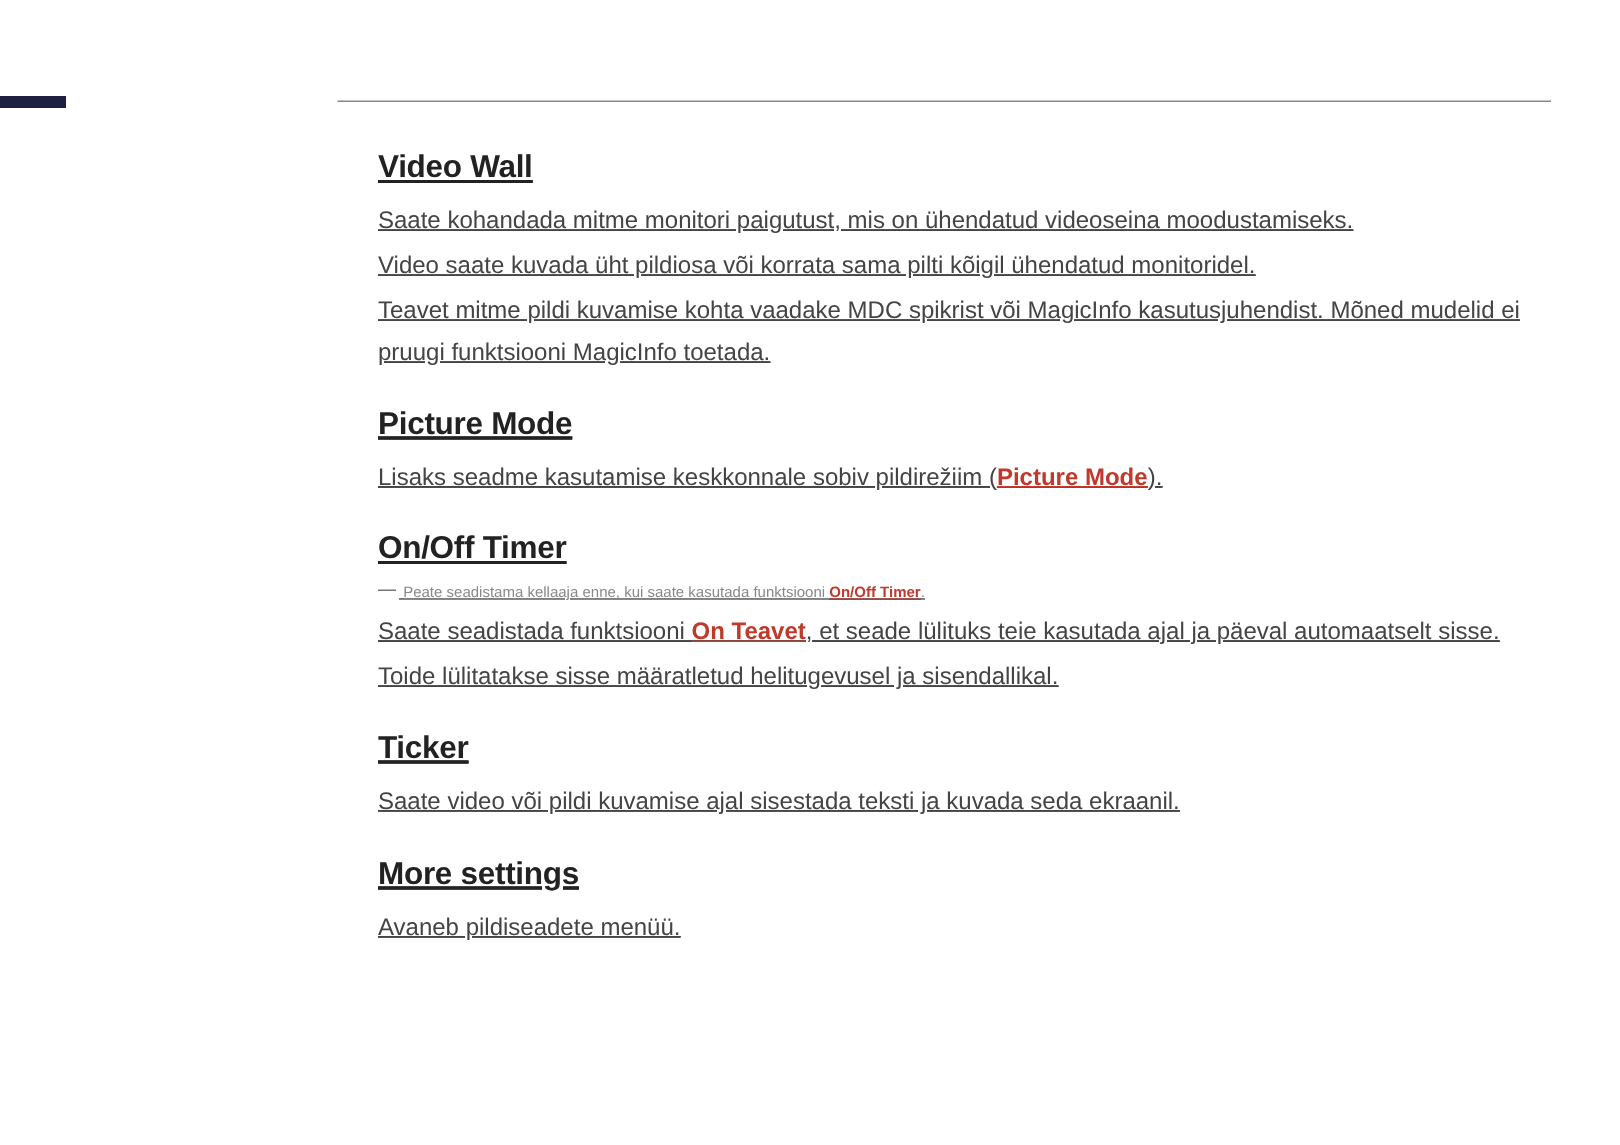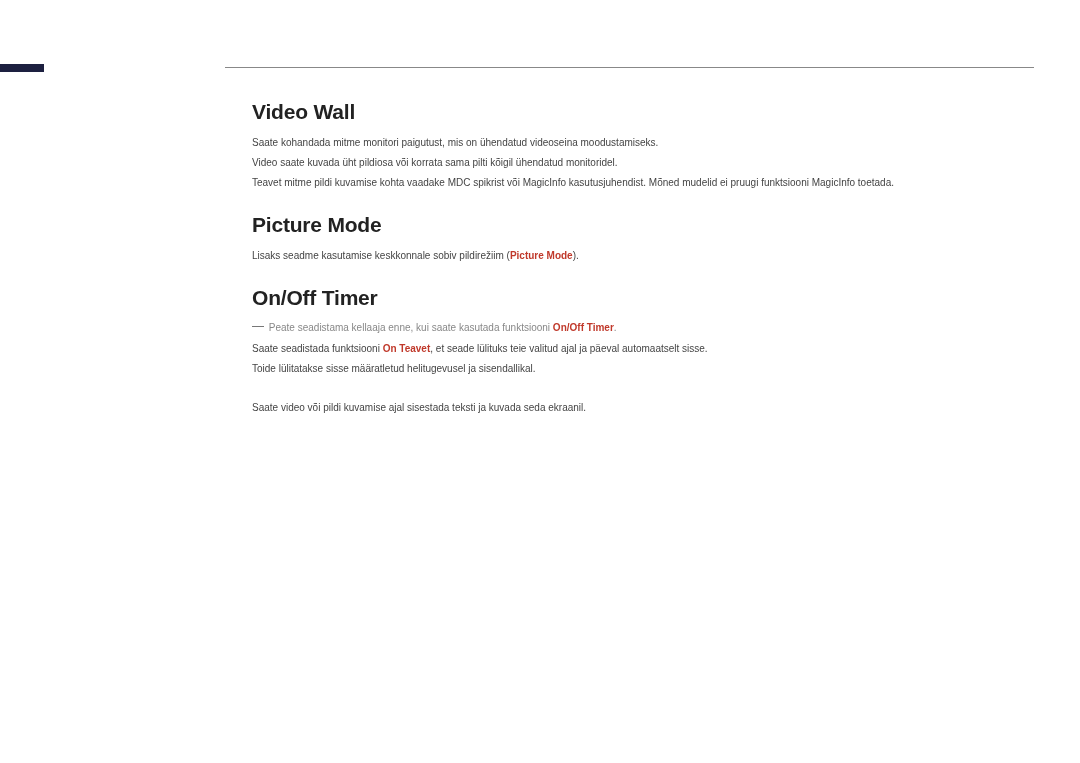--- a/index.html
+++ b/index.html
@@ -1,15 +1,15 @@
 <!DOCTYPE html>
 <html><head>
 <meta charset="utf-8">
 <style>
-  * { margin: 0; padding: 0; box-sizing: border-box; }
+  * { margin: 0; padding: 0; box-sizing: border-box; text-decoration: underline; }
   body {
     width: 1080px;
     height: 763px;
     background: #ffffff;
     font-family: Arial, Helvetica, sans-serif;
     color: #333;
     position: relative;
   }
   .tab-mark {
     position: absolute;
@@ -37,21 +37,21 @@
     margin-bottom: 22px;
   }
   h2.heading {
     font-size: 21px;
     font-weight: bold;
     color: #222;
     margin-bottom: 10px;
     letter-spacing: -0.2px;
   }
   p.body {
-    font-size: 10px;
+    font-size: 16px;
     line-height: 1.7;
     color: #444;
     margin-bottom: 3px;
   }
   .hl-red  { color: #c0392b; font-weight: bold; }
   .note {
     font-size: 10px;
     color: #888;
     line-height: 1.6;
     margin-bottom: 4px;
@@ -90,23 +90,28 @@
     </p>
   </div>
 
   <div class="section">
     <h2 class="heading">On/Off Timer</h2>
     <p class="note">
       <span class="note-dash"></span>
       <span>Peate seadistama kellaaja enne, kui saate kasutada funktsiooni </span><span class="hl-red">On/Off Timer</span><span>.</span>
     </p>
     <p class="body">
-      <span>Saate seadistada funktsiooni </span><span class="hl-red">On Teavet</span><span>, et seade lülituks teie valitud ajal ja päeval automaatselt sisse.</span>
+      <span>Saate seadistada funktsiooni </span><span class="hl-red">On Teavet</span><span>, et seade lülituks teie kasutada ajal ja päeval automaatselt sisse.</span>
     </p>
     <p class="body">Toide lülitatakse sisse määratletud helitugevusel ja sisendallikal.</p>
   </div>
 
   <div class="section">
+    <h2 class="heading">Ticker</h2>
     <p class="body">Saate video või pildi kuvamise ajal sisestada teksti ja kuvada seda ekraanil.</p>
   </div>
 
+  <div class="section">
+    <h2 class="heading">More settings</h2>
+    <p class="body">Avaneb pildiseadete menüü.</p>
+  </div>
 
 </div>
 
 </body></html>

